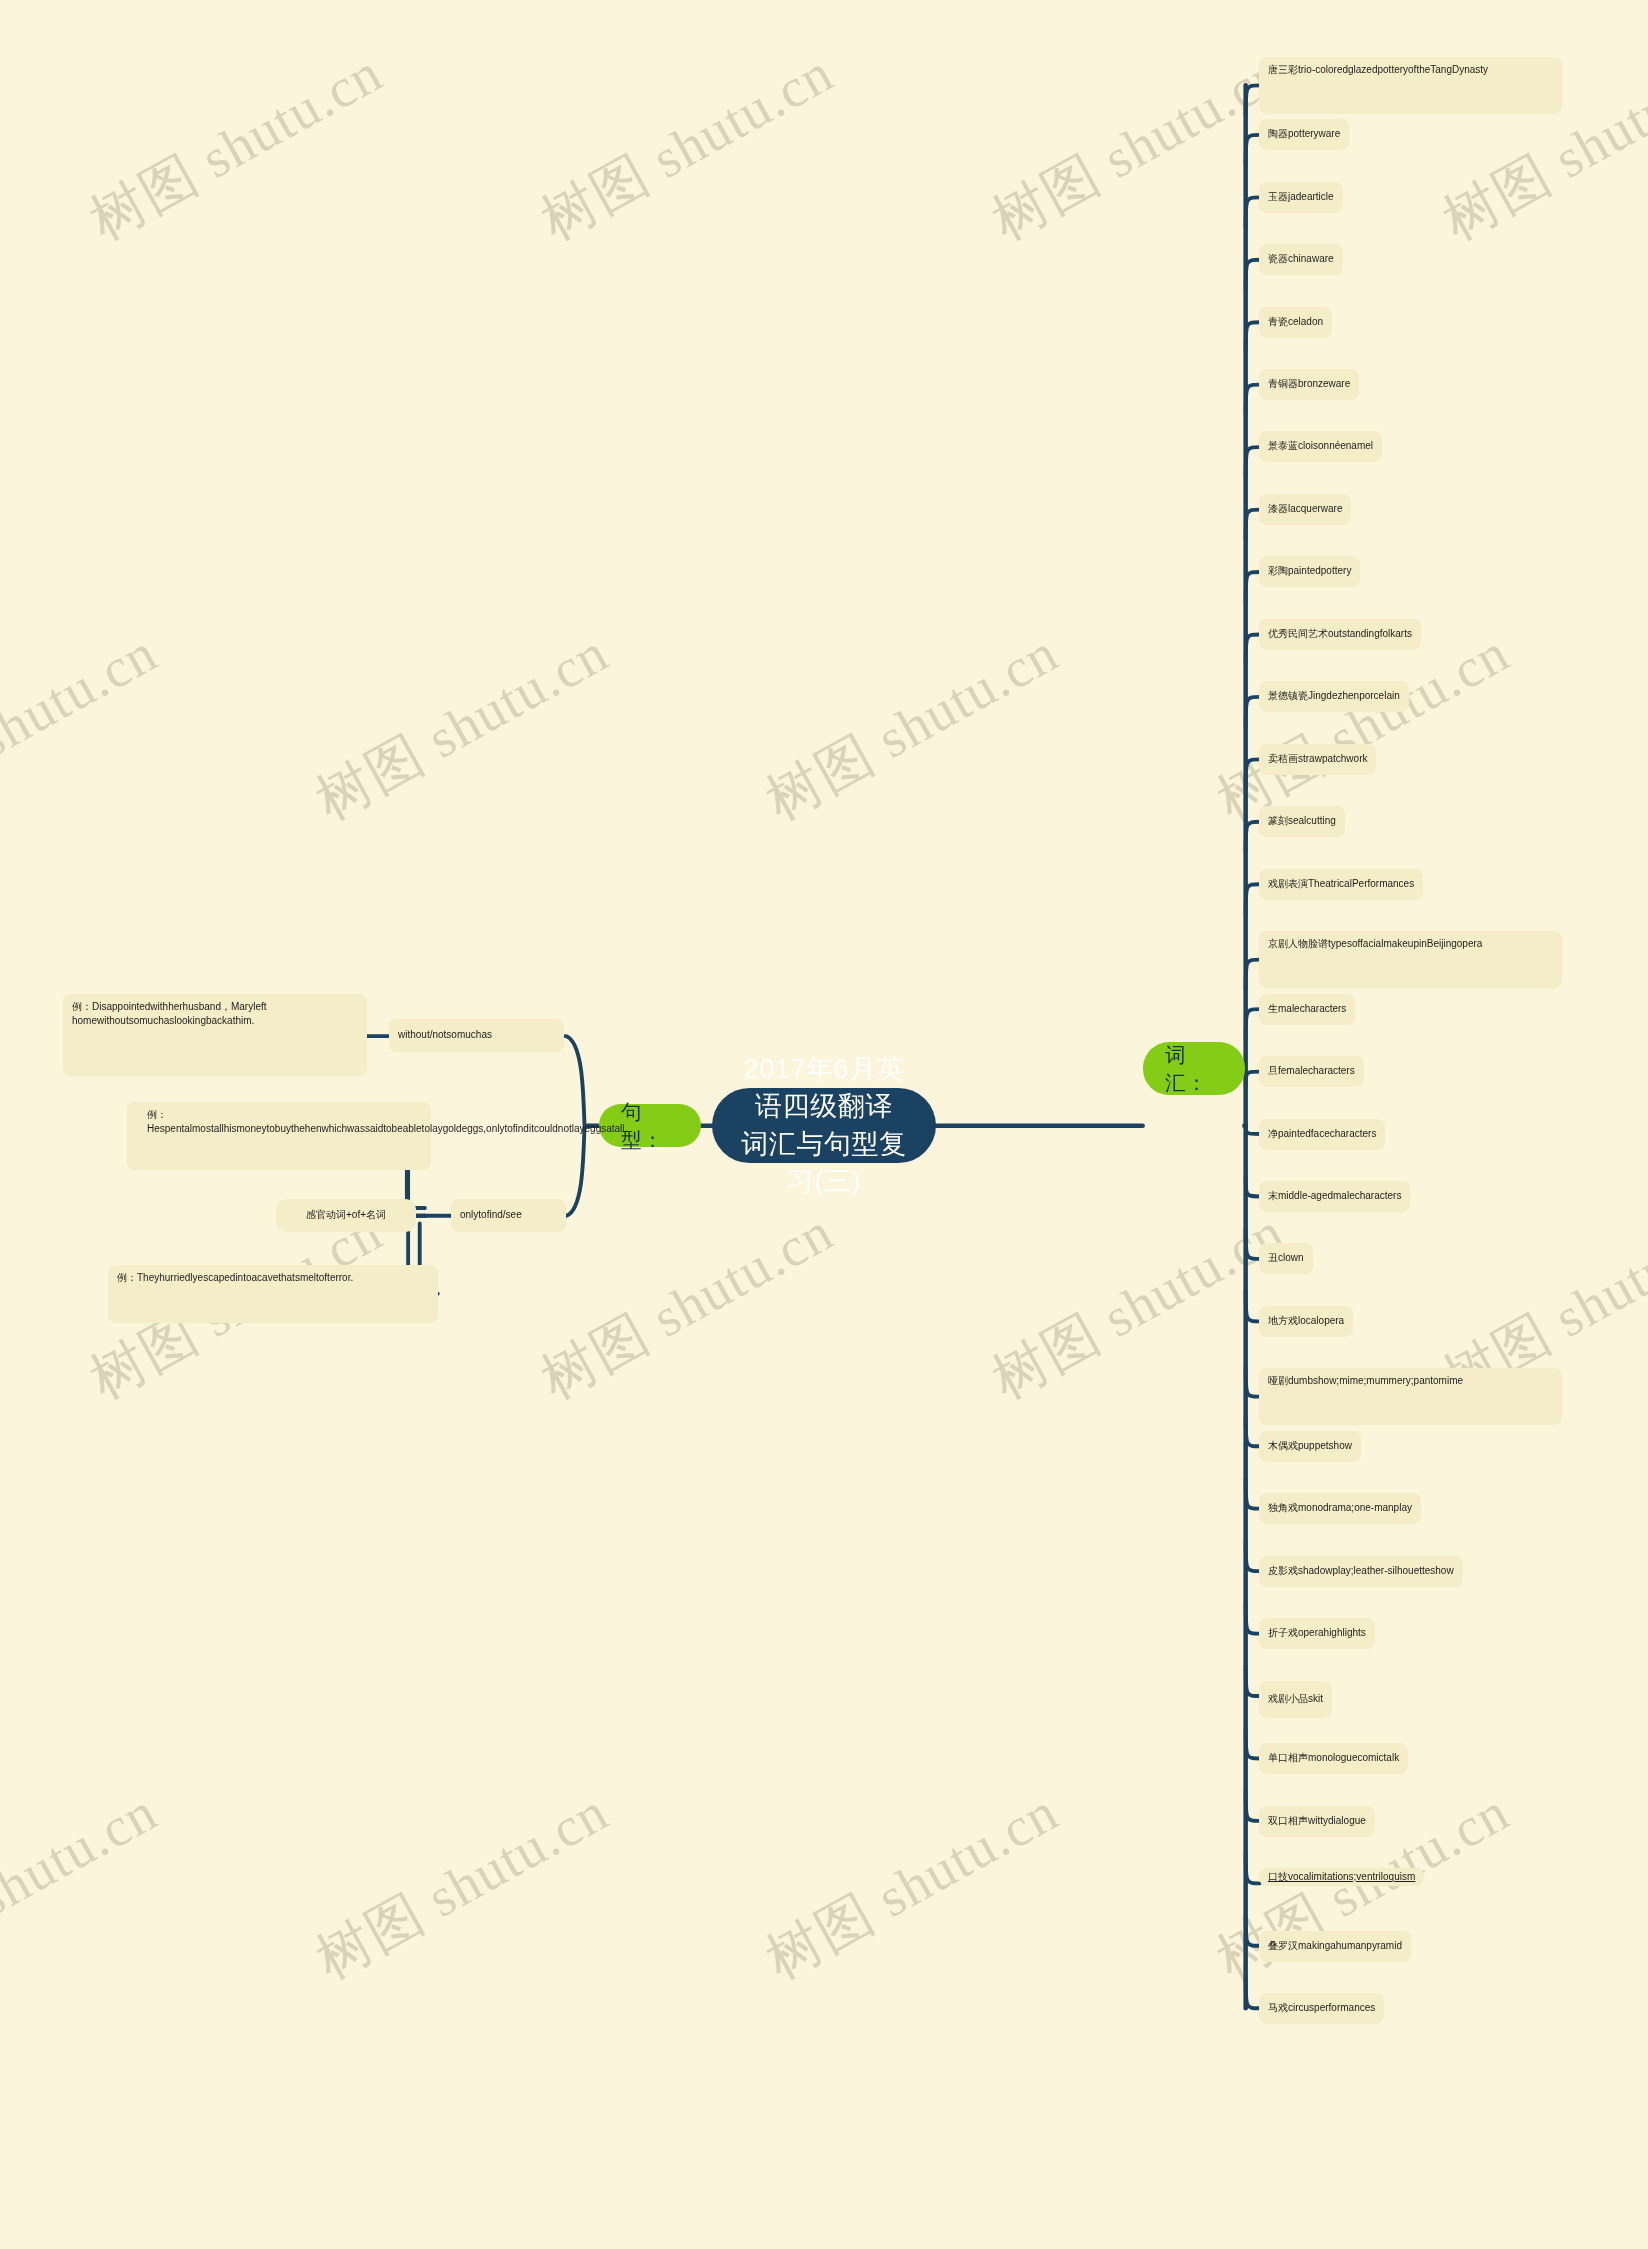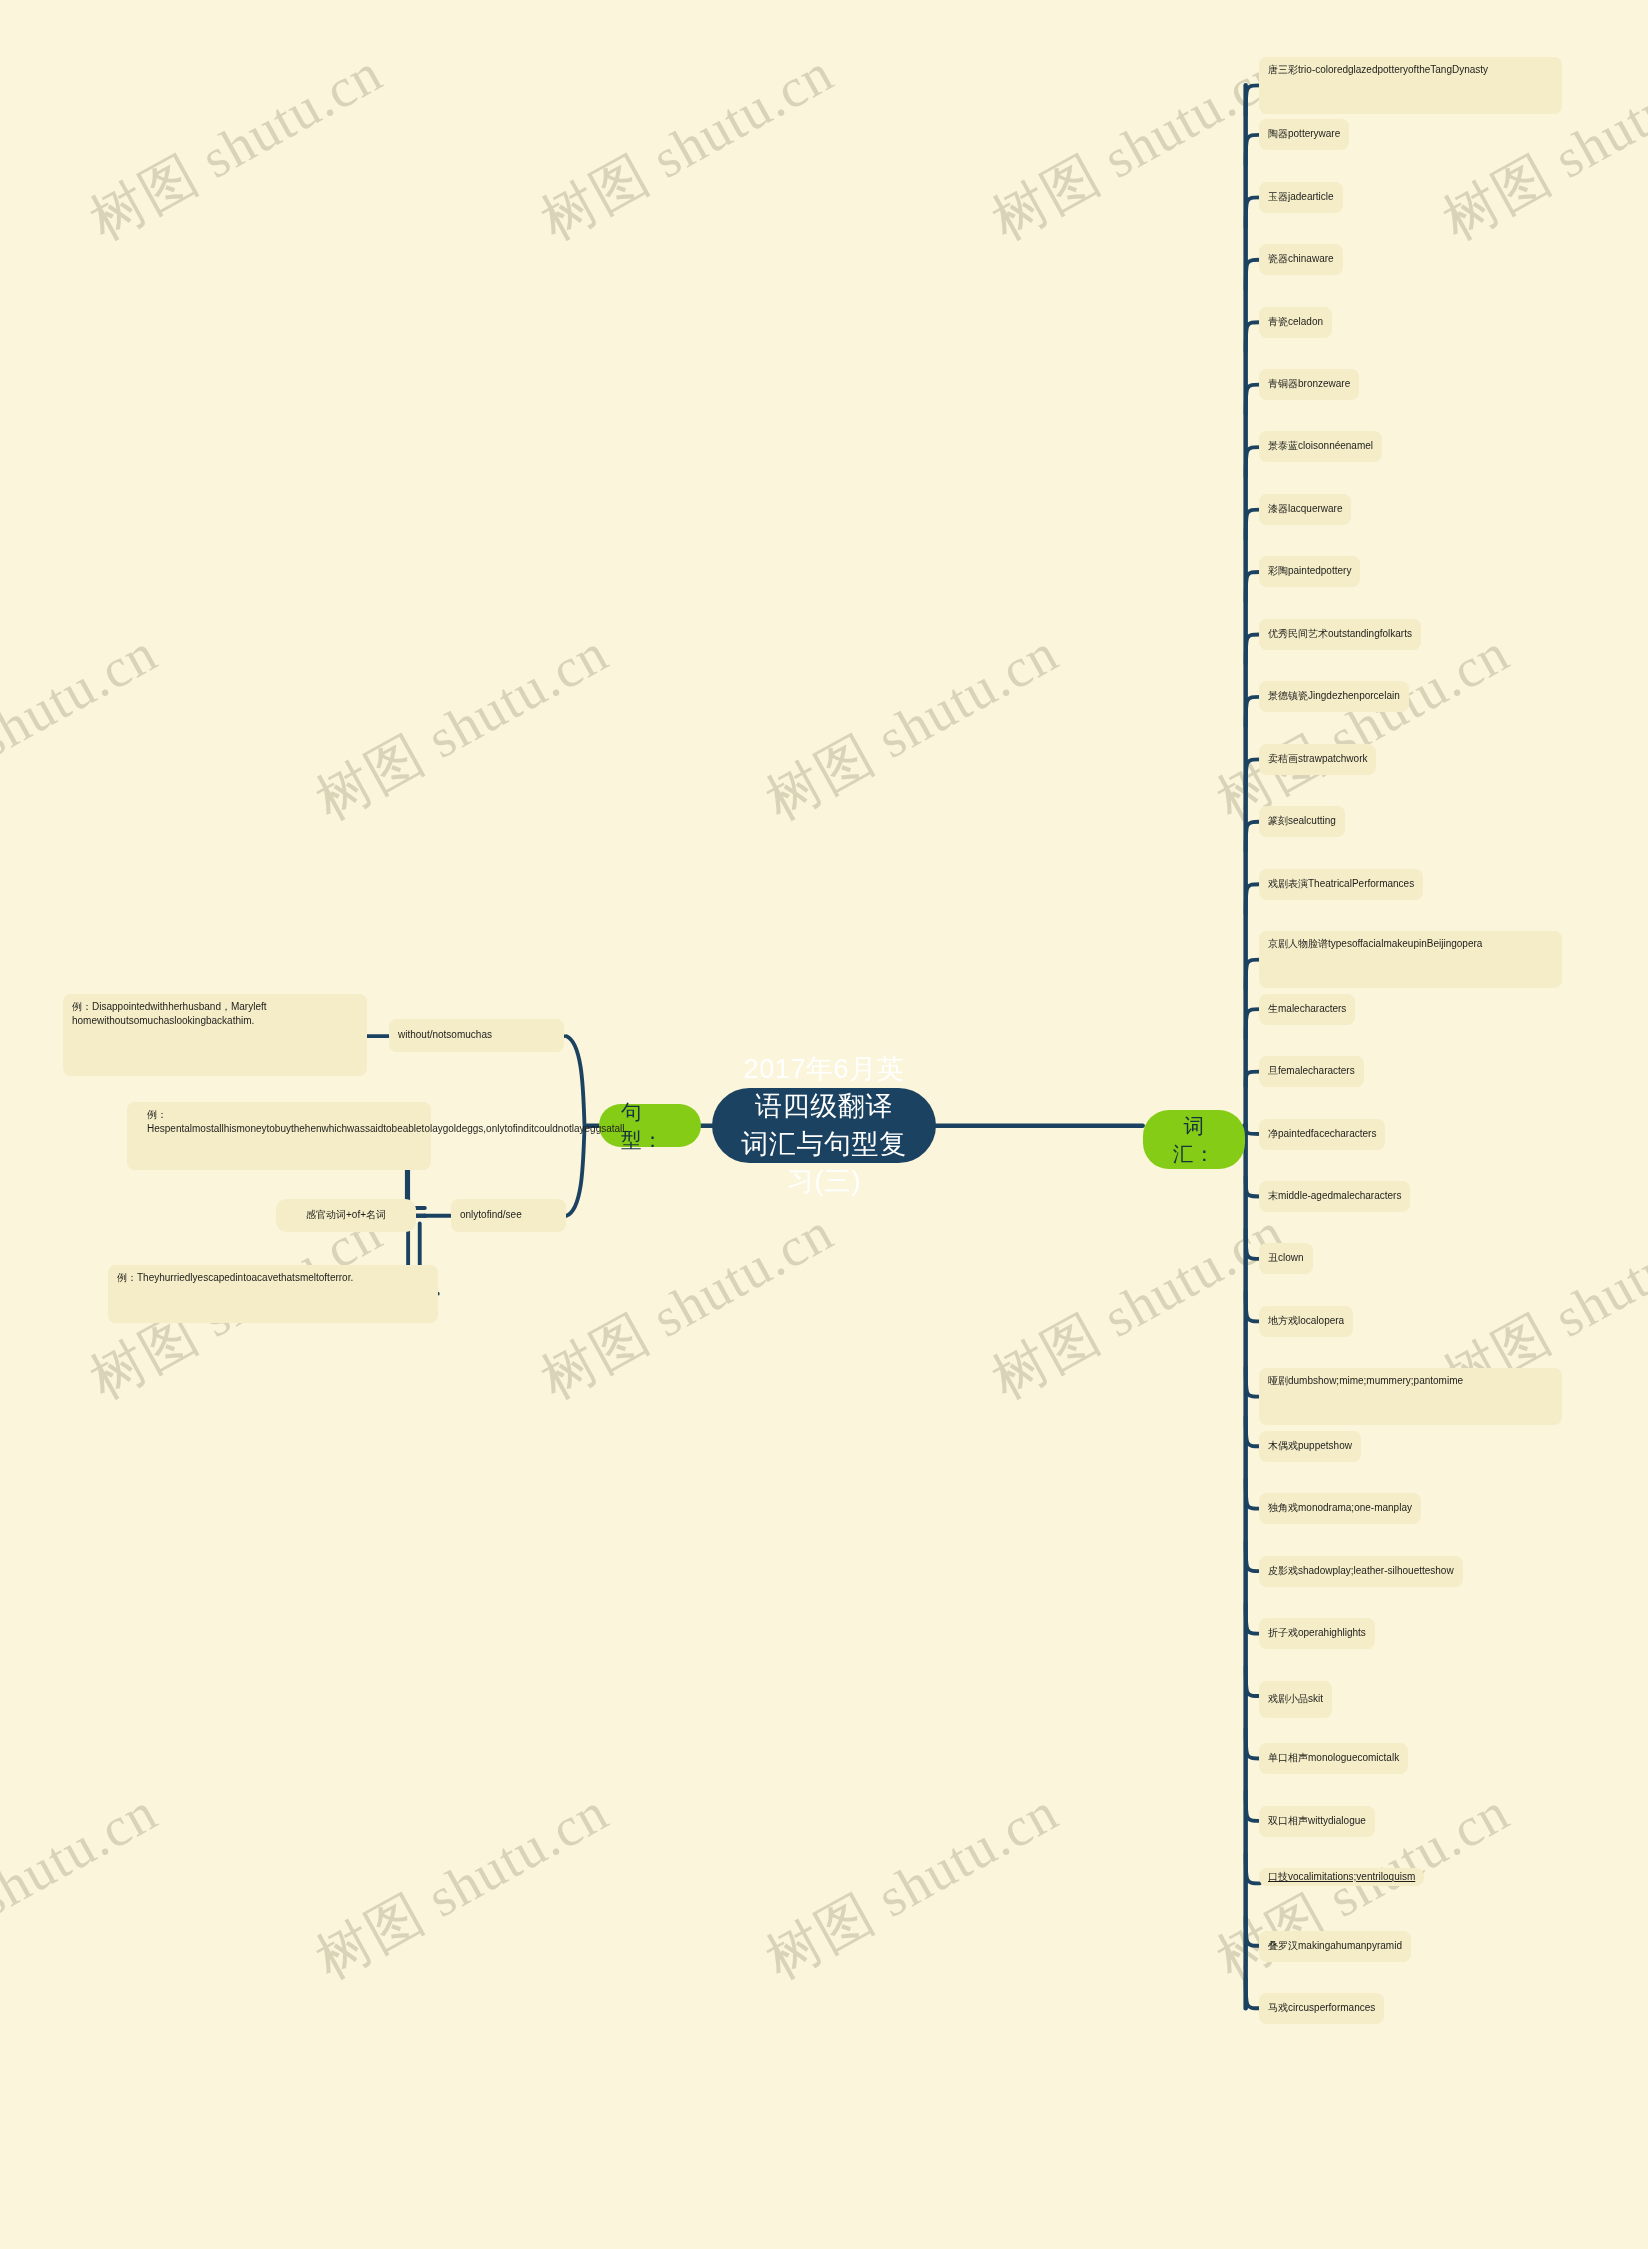--- a/index.html
+++ b/index.html
@@ -142,21 +142,21 @@
     <div>
       <div>2017年6月英语四级翻译</div>
       <div>词汇与句型复习(三)</div>
     </div>
   </div>
 
   <div class="branch" id="branch-sentence" style="left:599px;top:1104px;width:102px;height:43px;">
     <span>句型：</span>
   </div>
 
-  <div class="branch" id="branch-vocab" style="left:1143px;top:1110px;width:102px;height:59px;text-align:center;">
+  <div class="branch" id="branch-vocab" style="left:1143px;top:1042px;width:102px;height:53px;">
     <span>词汇：</span>
   </div>
 
   <div class="leaf" id="sp-0" style="left:389px;top:1019px;width:175px;height:33px;display:flex;align-items:center;">
     <span>without/notsomuchas</span>
   </div>
 
   <div class="leaf sub" id="sp-0-ex" style="left:63px;top:994px;width:304px;height:82px;">
     <span>例：Disappointedwithherhusband，Maryleft homewithoutsomuchaslookingbackathim.</span>
   </div>

